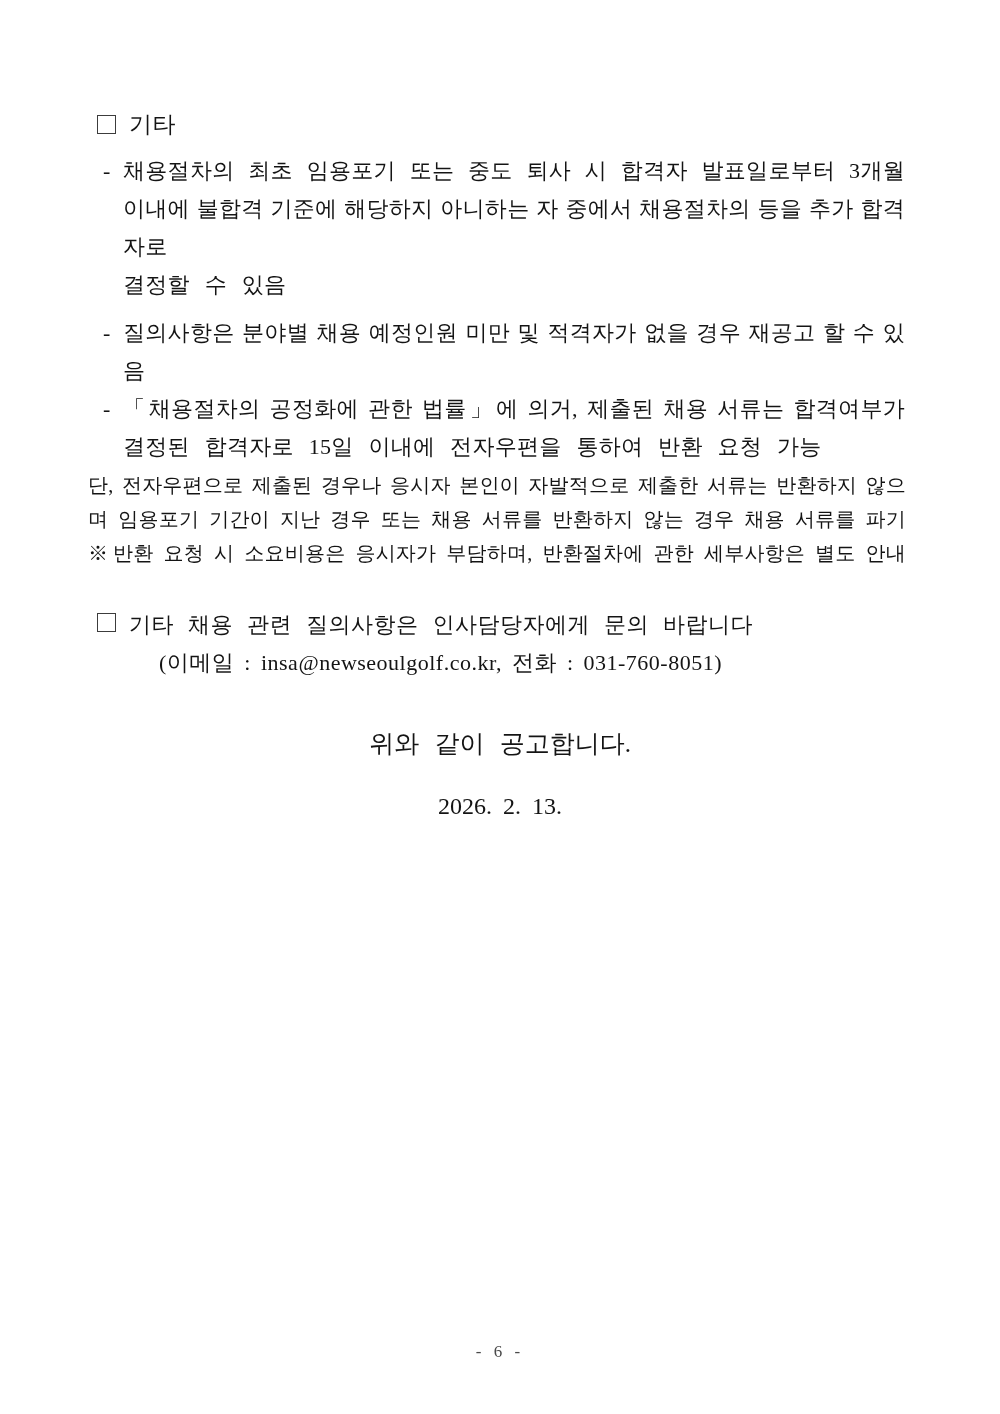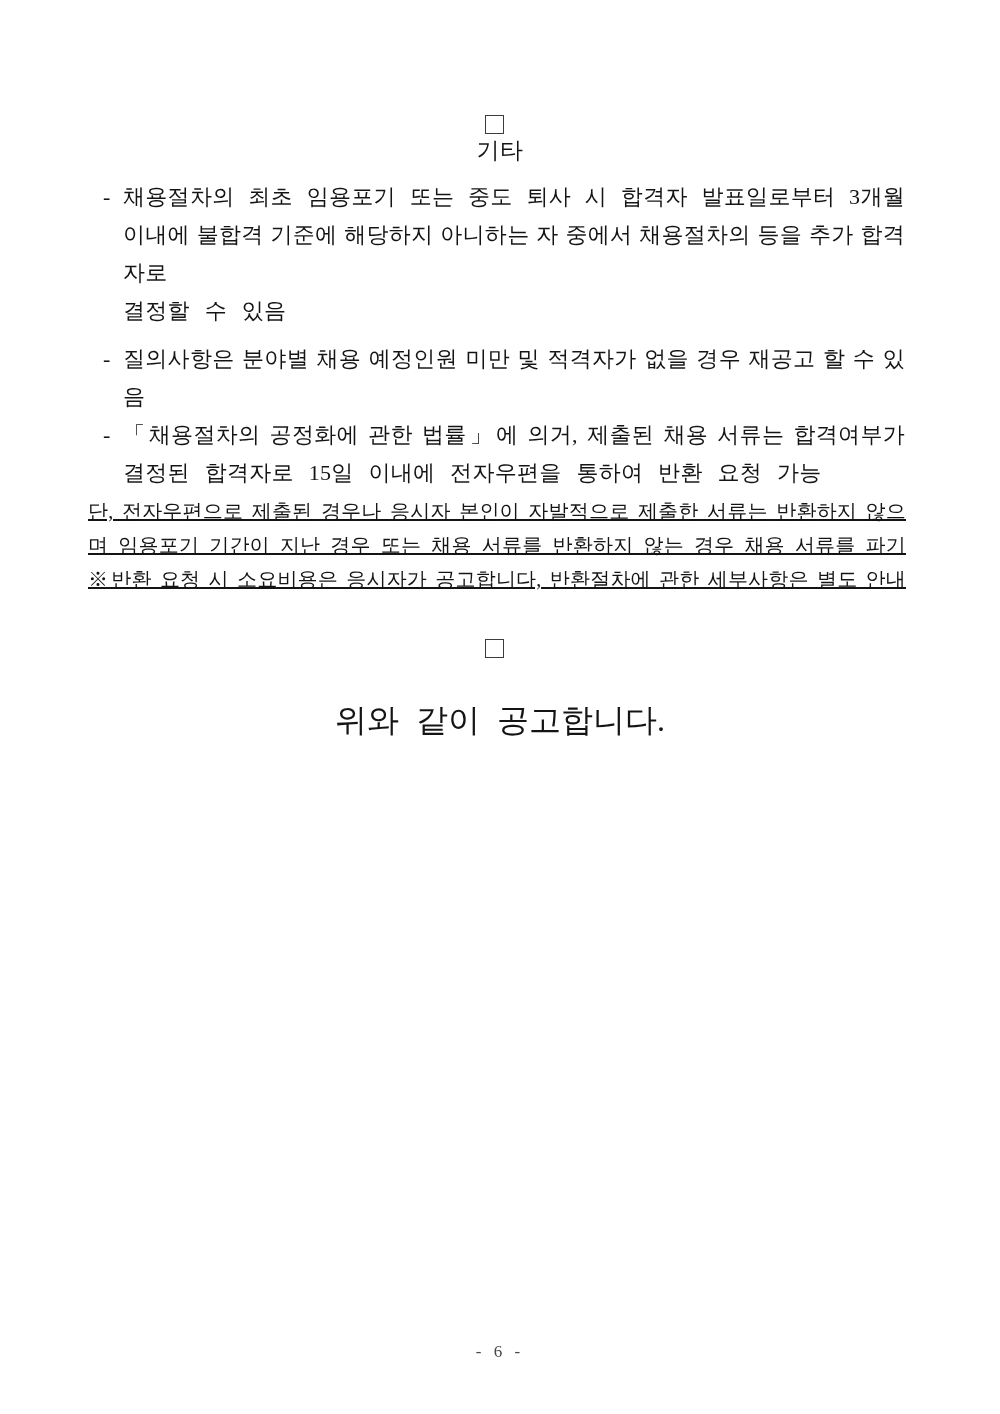--- a/index.html
+++ b/index.html
@@ -18,25 +18,24 @@
   }
   .content {
     position: absolute;
     left: 95px;
     top: 108px;
     width: 810px;
   }
   
   .section-head {
     display: flex;
-    align-items: center;
+    align-items: flex-start;
     line-height: 34px;
     font-size: 23px;
     letter-spacing: 0.5px;
-    flex-direction: column;
   }
   .sq {
     display: inline-block;
     width: 17px;
     height: 17px;
     border: 1.6px solid #3c3c3c;
     margin: 7px 13px 0 2px;
     flex: 0 0 auto;
     background: #fff;
   }
@@ -66,21 +65,20 @@
   .loose {
     word-spacing: 9px;
   }
   .mt10 { margin-top: 10px; }
   
   .note {
     margin-left: -7px;
     width: 818px;
     font-size: 20px;
     margin-top: 2px;
-    text-decoration: underline;
   }
   .nline {
     line-height: 34px;
     letter-spacing: 0.2px;
   }
   
   .contact {
     margin-top: 36px;
   }
   .contact-lines {
@@ -92,21 +90,21 @@
   }
   .cline2 {
     line-height: 38px;
     margin-left: 30px;
     word-spacing: 4px;
   }
   
   .closing-statement {
     margin-top: 42px;
     text-align: center;
-    font-size: 32px;
+    font-size: 25px;
     line-height: 40px;
     word-spacing: 9px;
   }
   .closing-date {
     margin-top: 24px;
     text-align: center;
     font-size: 24px;
     line-height: 36px;
     word-spacing: 5px;
   }
@@ -148,25 +146,30 @@
 
     <div class="bullet">
       <span class="dash">-</span>
       <div class="bline just">「채용절차의 공정화에 관한 법률」에 의거, 제출된 채용 서류는 합격여부가</div>
       <div class="bline loose">결정된 합격자로 15일 이내에 전자우편을 통하여 반환 요청 가능</div>
     </div>
 
     <div class="note">
       <div class="nline just">단, 전자우편으로 제출된 경우나 응시자 본인이 자발적으로 제출한 서류는 반환하지 않으</div>
       <div class="nline just">며 임용포기 기간이 지난 경우 또는 채용 서류를 반환하지 않는 경우 채용 서류를 파기</div>
-      <div class="nline just">※반환 요청 시 소요비용은 응시자가 공고합니다, 반환절차에 관한 세부사항은 별도 안내</div>
+      <div class="nline just">※반환 요청 시 소요비용은 응시자가 부담하며, 반환절차에 관한 세부사항은 별도 안내</div>
     </div>
 
     <div class="section-head contact">
       <span class="sq"></span>
+      <div class="contact-lines">
+        <div class="cline1">기타 채용 관련 질의사항은 인사담당자에게 문의 바랍니다</div>
+        <div class="cline2">(이메일 : insa@newseoulgolf.co.kr, 전화 : 031-760-8051)</div>
+      </div>
     </div>
 
     <div class="closing-statement">위와 같이 공고합니다.</div>
+    <div class="closing-date">2026. 2. 13.</div>
 
   </div>
 
   <div class="page-number">- 6 -</div>
 </div>
 
 </body></html>

